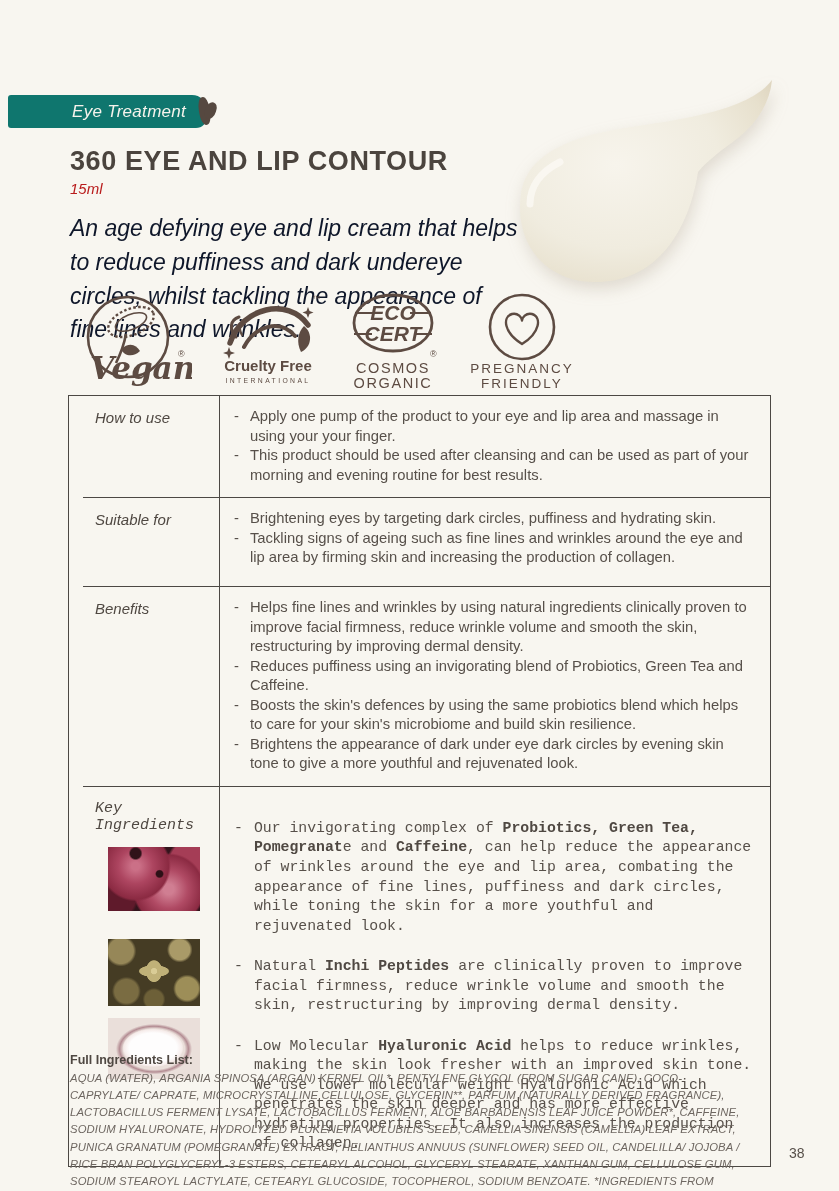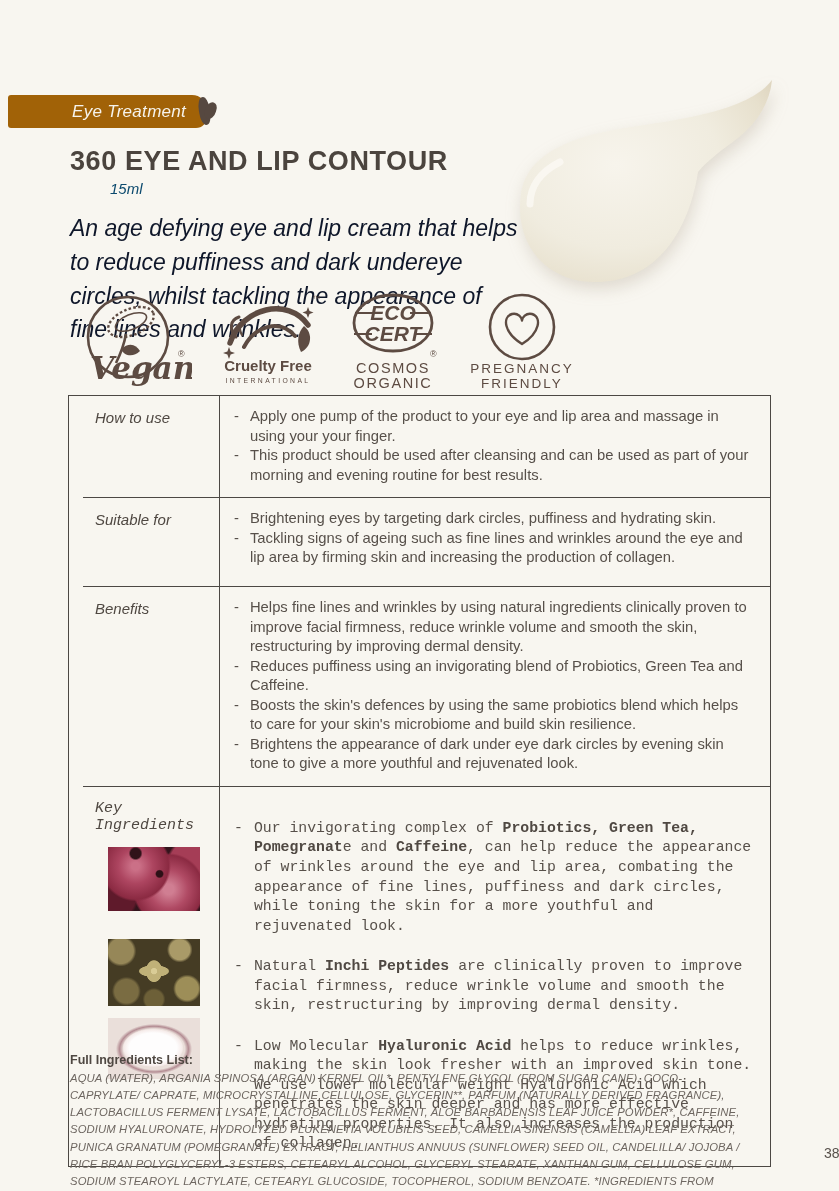--- a/index.html
+++ b/index.html
@@ -7,42 +7,42 @@
     width:839px;height:1191px;position:relative;overflow:hidden;
     background:#f8f6f0;
     font-family:"Liberation Sans","DejaVu Sans",sans-serif;
     color:#57504a;
     -webkit-font-smoothing:antialiased;
   }
 
   
   .badge{
     position:absolute;left:8px;top:95px;width:199px;height:33px;
-    background:#a16207;border-radius:3px 15px 11px 3px;
+    background:#0f766e;border-radius:3px 15px 11px 3px;
     display:flex;align-items:center;padding-left:64px;box-sizing:border-box;
   }
   .badge::before{
     content:"";position:absolute;right:-3px;top:2px;width:11px;height:28px;
     background:#564840;border-radius:45%;transform:rotate(-9deg);
   }
   .badge::after{
     content:"";position:absolute;right:-9px;top:7px;width:11px;height:17px;
     background:#564840;border-radius:60% 40% 55% 45%;transform:rotate(16deg);
   }
   .badge span{
     color:#f6f3ec;font-style:italic;font-size:17px;letter-spacing:.3px;
   }
 
   
   .title-block{position:absolute;left:70px;top:146px;width:460px;}
   .title-block h1{
     margin:0;font-size:27px;font-weight:bold;letter-spacing:.6px;
     color:#4b443e;
   }
-  .volume{font-style:italic;font-size:15px;margin-top:3px;color:#0c4a6e;margin-left:40px;}
+  .volume{font-style:italic;font-size:15px;margin-top:3px;color:#b91c1c;}
   .desc{
     margin:15px 0 0 0;font-style:italic;font-size:23px;line-height:1.47;
     color:#0f172a;width:450px;
   }
 
   
   .swatch{position:absolute;left:500px;top:72px;filter:drop-shadow(2px 7px 8px rgba(160,148,125,.28));}
 
   
   .logos{position:absolute;left:68px;top:291px;display:flex;gap:24px;align-items:flex-start;}
@@ -108,21 +108,21 @@
       #eadfda;
   }
 
   
   .footer{position:absolute;left:70px;top:1053px;width:672px;}
   .fil-label{font-weight:bold;font-size:12.5px;color:#4f4842;margin-bottom:3px;}
   .fil-text{
     font-style:italic;font-size:11.3px;line-height:1.52;color:#6e6761;
     letter-spacing:.1px;
   }
-  .pagenum{position:absolute;left:824px;top:1145px;font-size:14px;color:#57504a;}
+  .pagenum{position:absolute;left:789px;top:1145px;font-size:14px;color:#57504a;}
 </style>
 </head>
 <body>
 
 <div class="badge">
   <span>Eye Treatment</span>
 </div>
 
 <svg class="swatch" width="300" height="230" viewBox="0 0 300 230">
   <defs>

